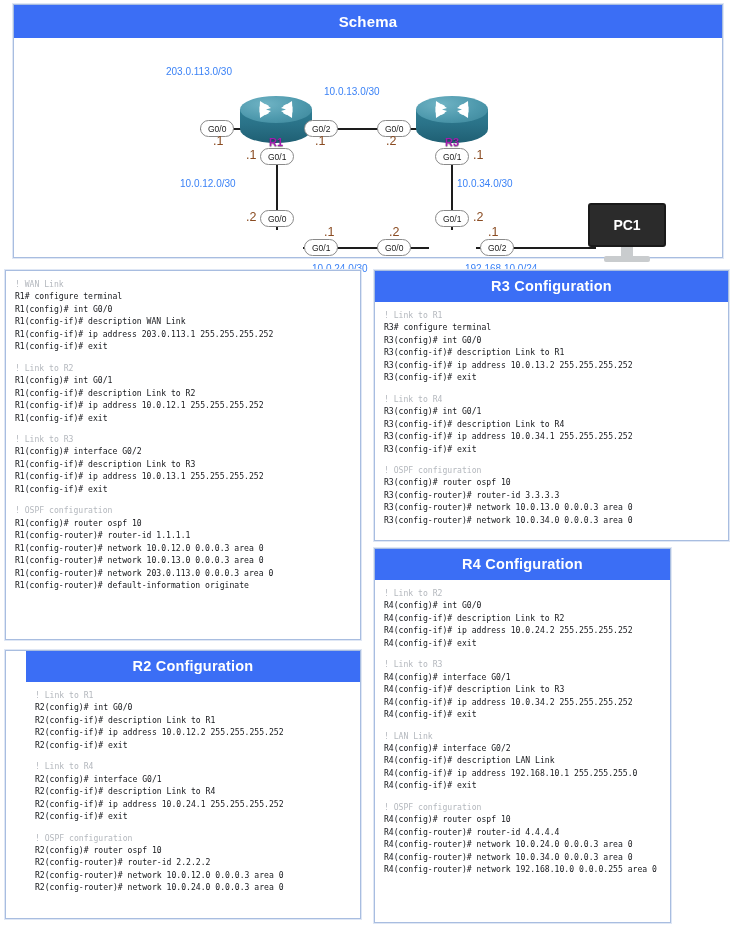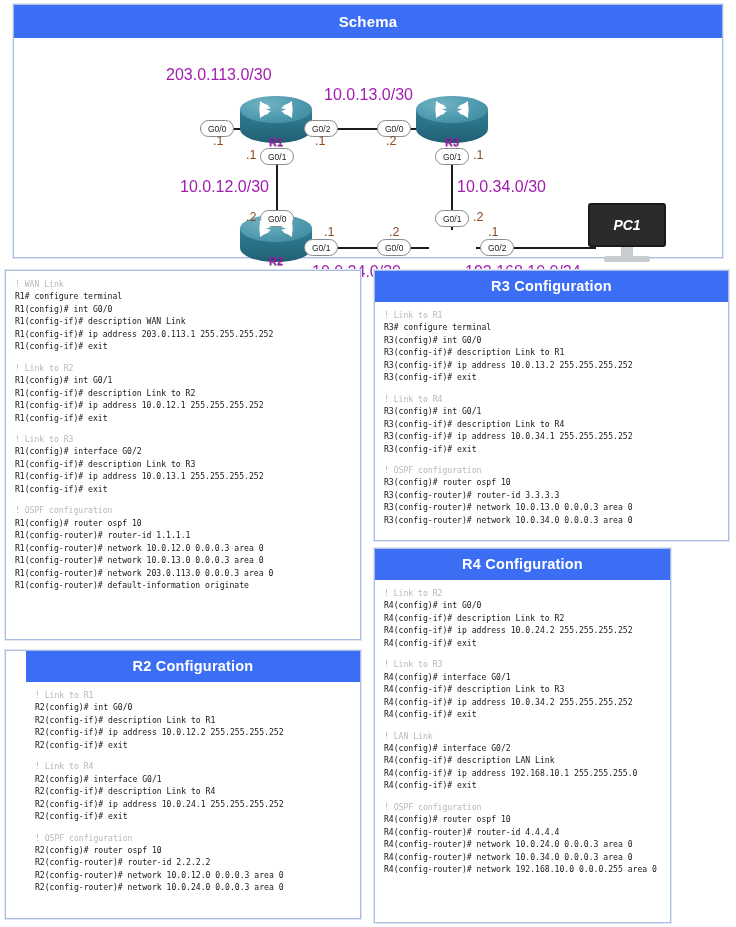--- a/index.html
+++ b/index.html
@@ -66,21 +66,21 @@
   .router .r-arrows {
     position: absolute; left: 0; top: 0; width: 72px; height: 27px; z-index: 2;
   }
   .router .r-label {
     position: absolute; left: -10px; top: 40px; width: 92px;
     text-align: center; color: #a21caf; font-weight: bold; font-size: 11px;
     z-index: 3; text-shadow: 0 1px 1px rgba(0,0,0,.45);
   }
 
   
-  .pc { position: absolute; width: 78px; height: 62px; font-style: italic; }
+  .pc { position: absolute; width: 78px; height: 62px; }
   .pc .screen {
     position: absolute; left: 0; top: 0; width: 78px; height: 44px;
     background: #2b2b2b; border: 2px solid #1a1a1a; border-radius: 3px;
   }
   .pc .neck {
     position: absolute; left: 33px; top: 44px; width: 12px; height: 9px; background: #c9ccce;
   }
   .pc .base {
     position: absolute; left: 16px; top: 53px; width: 46px; height: 6px;
     background: #c9ccce; border-radius: 2px;
@@ -93,21 +93,21 @@
   
   .iface {
     position: absolute; height: 17px; padding: 0 7px; line-height: 16px;
     background: #ffffff; border: 1px solid #8a8a8a; border-radius: 9px;
     font-size: 8.5px; color: #1a1a1a; white-space: nowrap;
     font-family: "Liberation Sans", sans-serif;
   }
 
   
   .netlabel {
-    position: absolute; font-size: 16px; color: #a21caf; white-space: nowrap;
+    position: absolute; font-size: 10px; color: #3b82f6; white-space: nowrap;
   }
   .octet {
     position: absolute; font-size: 12.5px; color: #8a4b21; white-space: nowrap;
   }
 
   
   .cfg-panel .panel-header { height: 31px; line-height: 31px; font-size: 14.5px; }
   .cfg-body {
     padding: 7px 9px 8px 9px;
     font-family: "DejaVu Sans Mono", monospace;
@@ -162,33 +162,20 @@
           <g fill="#ffffff">
             <path d="M20 5 L31 12 L26 13.5 L29 17 L25.5 19 L23 15 L19.5 16.5 Z"></path>
             <path d="M52 5 L41 12 L46 13.5 L43 17 L46.5 19 L49 15 L52.5 16.5 Z"></path>
             <path d="M20 22 L31 15 L26 13.5 L29 10 L25.5 8 L23 12 L19.5 10.5 Z"></path>
             <path d="M52 22 L41 15 L46 13.5 L43 10 L46.5 8 L49 12 L52.5 10.5 Z"></path>
           </g>
         </svg>
         <div class="r-label">R3</div>
       </div>
 
-      <div class="router" style="left:226px; top:177px;">
-        <div class="r-body"></div>
-        <div class="r-top"></div>
-        <svg class="r-arrows" viewBox="0 0 72 27">
-          <g fill="#ffffff">
-            <path d="M20 5 L31 12 L26 13.5 L29 17 L25.5 19 L23 15 L19.5 16.5 Z"></path>
-            <path d="M52 5 L41 12 L46 13.5 L43 17 L46.5 19 L49 15 L52.5 16.5 Z"></path>
-            <path d="M20 22 L31 15 L26 13.5 L29 10 L25.5 8 L23 12 L19.5 10.5 Z"></path>
-            <path d="M52 22 L41 15 L46 13.5 L43 10 L46.5 8 L49 12 L52.5 10.5 Z"></path>
-          </g>
-        </svg>
-        <div class="r-label">R2</div>
-      </div>
 
 
       <div class="pc" style="left:574px; top:165px;">
         <div class="screen"></div>
         <div class="pc-label">PC1</div>
         <div class="neck"></div>
         <div class="base"></div>
       </div>
 
       <div class="iface" style="left:186px; top:82px;">G0/0</div>

